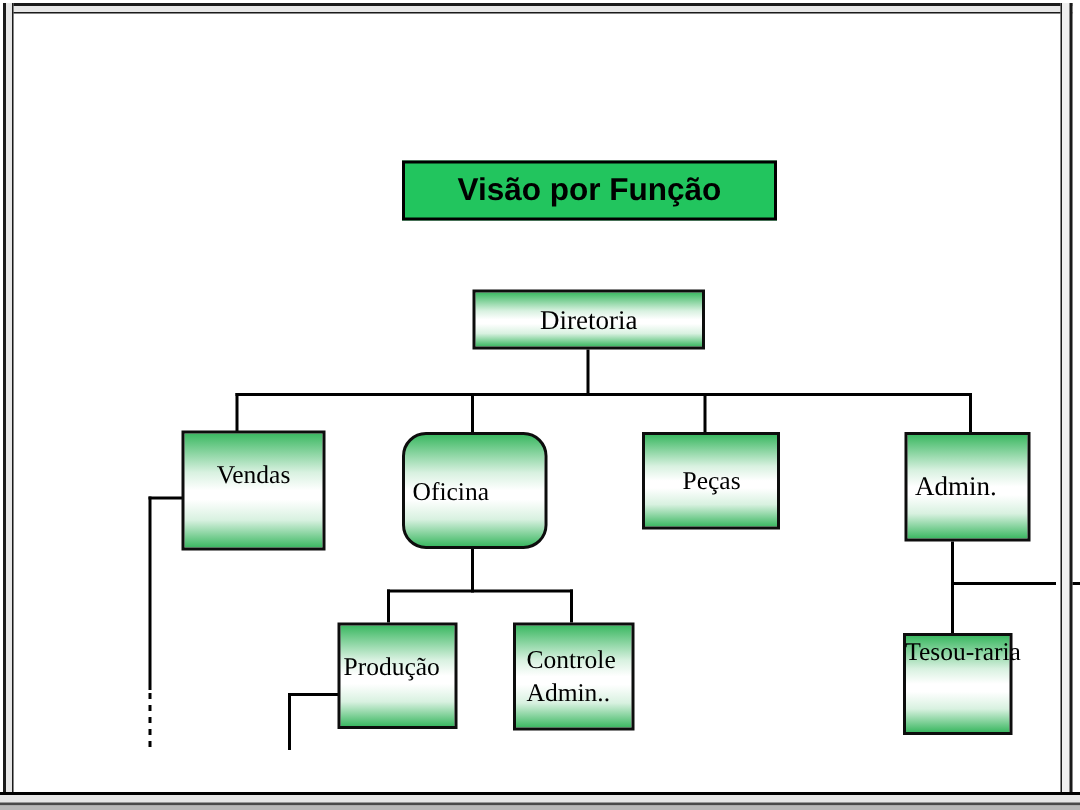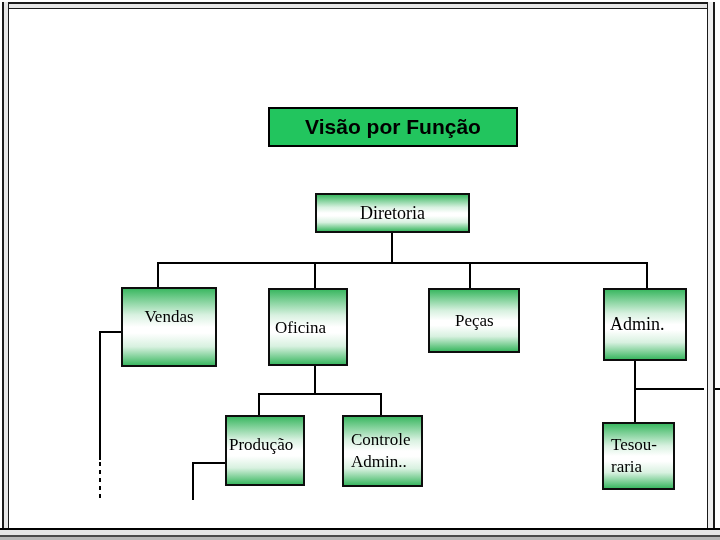--- a/index.html
+++ b/index.html
@@ -30,26 +30,26 @@
   }
 
   
   .node {
     position:absolute; box-sizing:border-box; border:2px solid #0d0d0d;
     background:linear-gradient(to bottom, #3cb862 0%, #d8f1e0 34%, #ffffff 50%, #ffffff 58%, #d8f1e0 76%, #3cb862 100%);
     display:flex; align-items:center; font-size:17px; line-height:21px;
   }
   .node-diretoria  { left:315px; top:193px; width:155px; height:40px; justify-content:center; font-size:18px; }
   .node-vendas     { left:121px; top:287px; width:96px;  height:80px; justify-content:center; align-items:flex-start; padding-top:17px; }
-  .node-oficina    { left:268px; top:288px; width:80px;  height:78px; padding-left:5px; }
+  .node-oficina    { left:268px; top:288px; width:97px;  height:78px; padding-left:5px;border-radius:16px; }
   .node-pecas      { left:428px; top:288px; width:92px;  height:65px; padding-left:25px; }
   .node-admin      { left:603px; top:288px; width:84px;  height:73px; padding-left:5px; font-size:18px; }
   .node-producao   { left:225px; top:415px; width:80px;  height:71px; padding-left:2px; padding-bottom:12px; }
   .node-controle   { left:342px; top:415px; width:81px;  height:72px; padding-left:7px; flex-direction:column; justify-content:center; align-items:flex-start; line-height:22px; }
-  .node-tesouraria { left:602px; top:422px; width:73px;  height:68px; padding-left:7px; flex-direction:column; justify-content:center; align-items:flex-start; line-height:22px; }
+  .node-tesouraria { left:602px; top:422px; width:73px;  height:68px; padding-left:7px; flex-direction:row; justify-content:center; align-items:flex-start; line-height:22px; }
   .node span { display:block; }
 
   
   .line { position:absolute; background:#000; }
   .line-dashed-v {
     position:absolute; width:2px;
     background:repeating-linear-gradient(to bottom, #000 0 4px, rgba(0,0,0,0) 4px 8px);
   }
 </style>
 </head>

